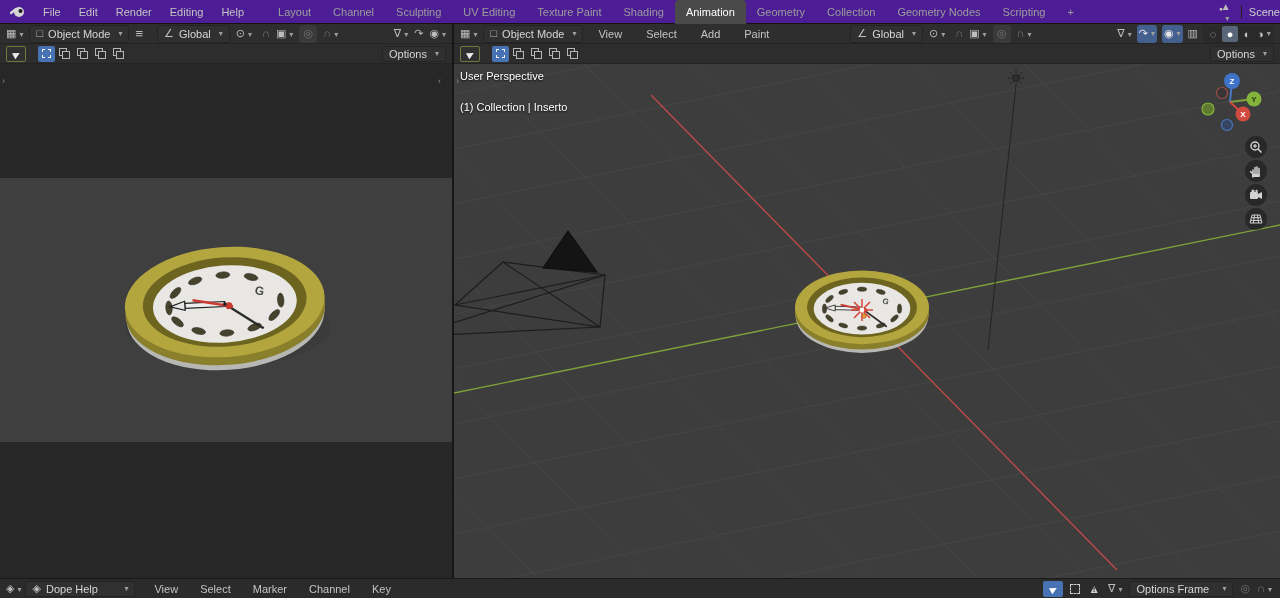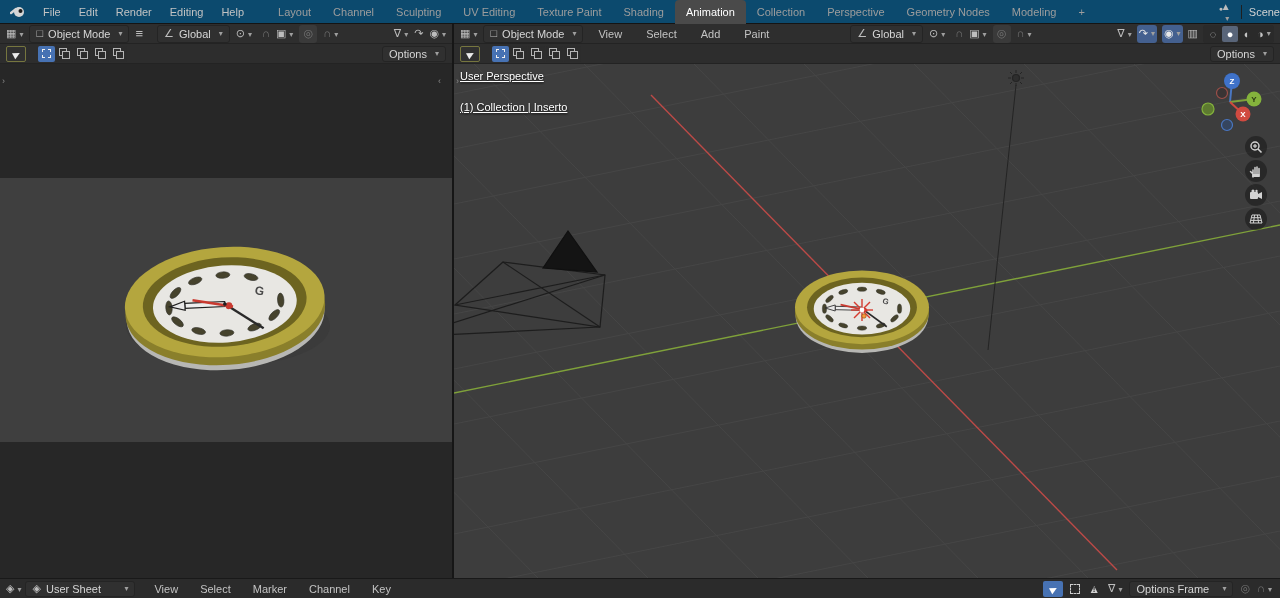--- a/index.html
+++ b/index.html
@@ -14,34 +14,34 @@
   .chev::after { content:"▾"; font-size:8px; color:#9f9f9f; margin-left:3px; }
   .icon { color:#bdbdbd; font-size:11px; line-height:1; }
   .dim { color:#777; }
   .pill {
     background:#303030; border:1px solid #242424; border-radius:3px;
     height:18px; display:flex; align-items:center; padding:0 6px; gap:5px;
     color:#d6d6d6; white-space:nowrap;
   }
   .menu-item { padding:0 9px; height:20px; display:flex; align-items:center; color:#c3c3c3; white-space:nowrap; }
   
-  #topbar { left:0; top:0; width:1280px; height:24px; background:#0c4a6e; display:flex; align-items:center; border-bottom:1px solid #141414;justify-content:center; }
+  #topbar { left:0; top:0; width:1280px; height:24px; background:#4c1d95; display:flex; align-items:center; border-bottom:1px solid #141414;justify-content:center; }
   .tab { padding:0 11px; height:24px; display:flex; align-items:center; color:#9d9d9d; white-space:nowrap; }
   .tab.active { background:#4a4a4a; color:#ffffff; border-radius:4px 4px 0 0; }
   
   .pane-header { left:0; top:0; right:0; height:20px; background:#2e2e2e; border-bottom:1px solid #232323; display:flex; align-items:center; padding:0 6px; gap:6px; }
   .pane-toolbar { left:0; top:20px; right:0; height:20px; background:#2d2d2d; border-bottom:1px solid #232323; display:flex; align-items:center; padding:0 6px; gap:4px; }
   #left-pane  { left:0;   top:24px; width:452px;  height:554px; background:#272727; }
   #right-pane { left:454px; top:24px; width:826px; height:554px; background:#3d3d3d; }
   #splitter { left:452px; top:24px; width:2px; height:554px; background:#161616; }
   #left-body  { left:0; top:40px; width:452px; height:514px; background:#272727; overflow:hidden; }
   #right-body { left:0; top:40px; width:826px; height:514px; background:#3d3d3d; overflow:hidden; }
   #camera-band { left:0; top:114px; width:452px; height:264px; background:#3f3f3f; }
   .edge-arrow { color:#8a8a8a; font-size:9px; }
-  .overlay-text { color:#ffffff; text-shadow:0 1px 2px rgba(0,0,0,.85); line-height:14px; white-space:nowrap;text-decoration:underline; }
+  .overlay-text { color:#ffffff; text-shadow:0 1px 2px rgba(0,0,0,.85); line-height:14px; white-space:nowrap; }
   
   .toolbtn { width:20px; height:16px; border:1px solid #76763f; background:#303030; border-radius:2px; display:flex; align-items:center; justify-content:center; }
   .toolbtn .cursor { display:inline-block; color:#ececec; font-size:9px; transform:rotate(-28deg); }
   .selgroup { display:flex; gap:1px; margin-left:8px; }
   .selbtn { width:17px; height:16px; background:#2c2c2c; border-radius:2px; display:flex; align-items:center; justify-content:center; position:relative; }
   .selbtn.active { background:#4772b3; }
   .sq-dash { width:9px; height:9px; border:1px dashed #f0f0f0; }
   .sq2 { width:11px; height:11px; position:relative; }
   .sq2::before, .sq2::after { content:""; position:absolute; width:6px; height:6px; border:1px solid #b5b5b5; }
   .sq2::before { left:0; top:0; }
@@ -115,24 +115,24 @@
   <div class="menu-item">Editing</div>
   <div class="menu-item">Help</div>
   <div style="width:14px"></div>
   <div class="tab">Layout</div>
   <div class="tab">Channel</div>
   <div class="tab">Sculpting</div>
   <div class="tab">UV Editing</div>
   <div class="tab">Texture Paint</div>
   <div class="tab">Shading</div>
   <div class="tab active">Animation</div>
+  <div class="tab">Geometry</div>
   <div class="tab">Collection</div>
-  <div class="tab">Perspective</div>
   <div class="tab">Geometry Nodes</div>
-  <div class="tab">Modeling</div>
+  <div class="tab">Scripting</div>
   <div class="tab">+</div>
   <div class="row" style="margin-left:auto; gap:4px; padding-right:0; overflow:hidden; max-width:70px; flex:0 0 auto;">
     <span class="icon chev" style="position:relative; width:16px; text-align:center;">
       <span style="font-size:10px">▲</span><span style="position:absolute; left:1px; top:4px; font-size:7px;">●</span>
     </span>
     <span class="sep"></span>
     <span style="color:#d2d2d2; white-space:nowrap;">Scene</span>
   </div>
 </div>
 
@@ -381,21 +381,21 @@
         <path d="M3 3 H11 L13 11 H1 Z M5.6 3 L4.4 11 M8.4 3 L9.6 11 M2.3 5.7 H11.7 M1.7 8.4 H12.3" fill="none" stroke="#d2d2d2" stroke-width="1"></path>
       </svg>
     </div>
   </div>
 </div>
 
 <div id="bottombar" class="abs">
   <span class="icon chev">◈</span>
   <div class="pill chev" style="height:16px; width:110px">
     <span class="icon">◈</span>
-    <span>User Sheet</span>
+    <span>Dope Help</span>
     <span style="margin-left:auto"></span>
   </div>
   <div class="menu-item" style="margin-left:6px">View</div>
   <div class="menu-item">Select</div>
   <div class="menu-item">Marker</div>
   <div class="menu-item">Channel</div>
   <div class="menu-item">Key</div>
   <div class="row" style="margin-left:auto; gap:7px; padding-right:2px">
     <span class="blue-btn">
         <span class="cursor" style="display:inline-block;color:#fff;font-size:9px;transform:rotate(-28deg)">▶</span>

